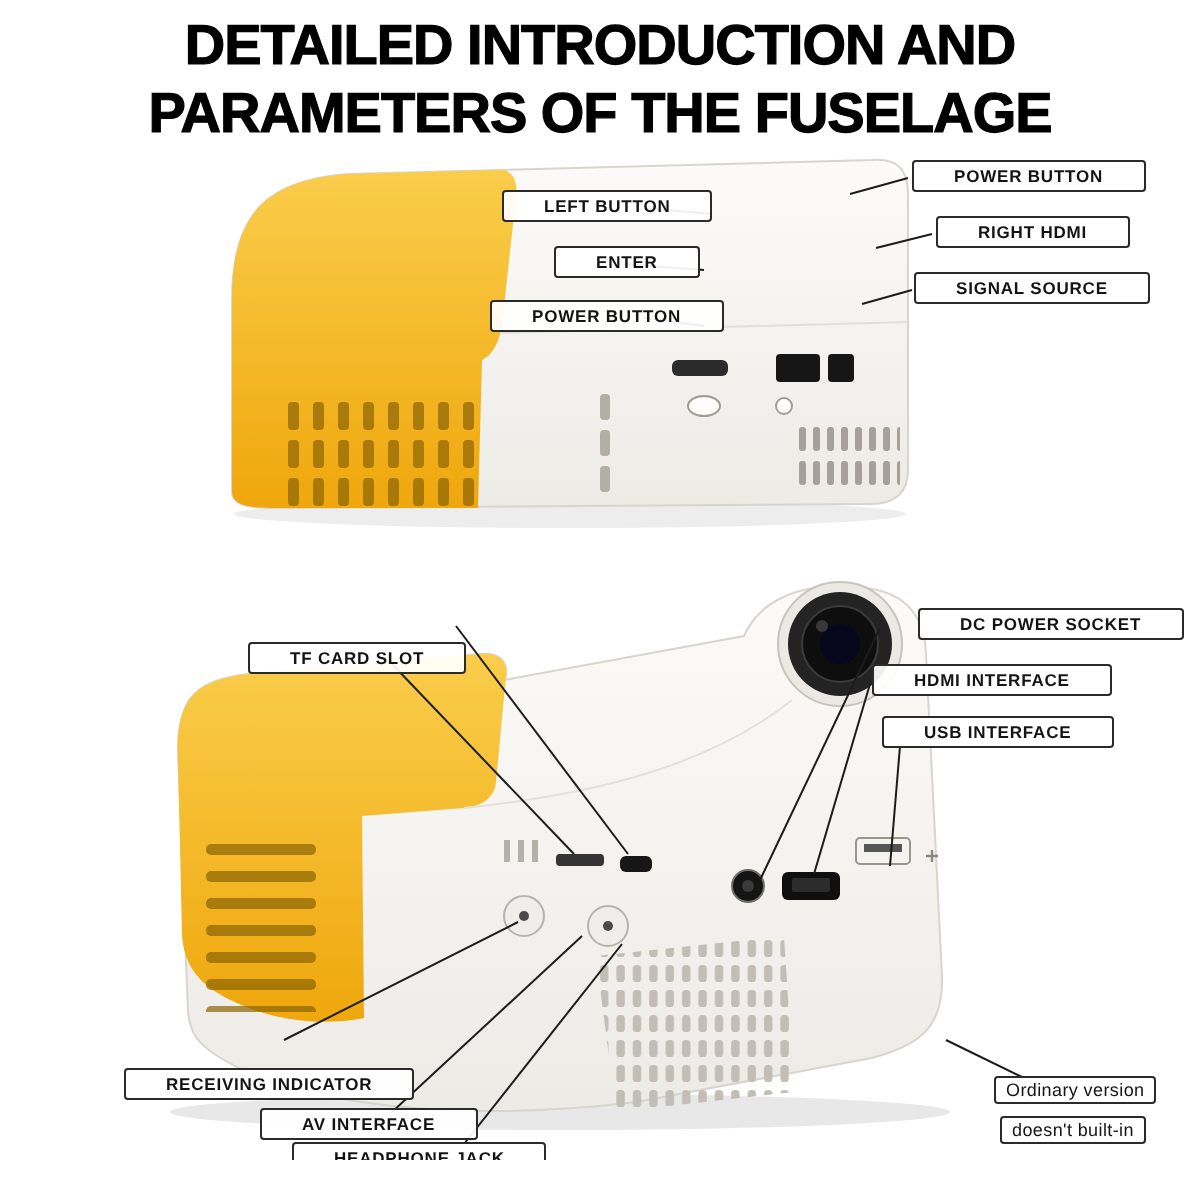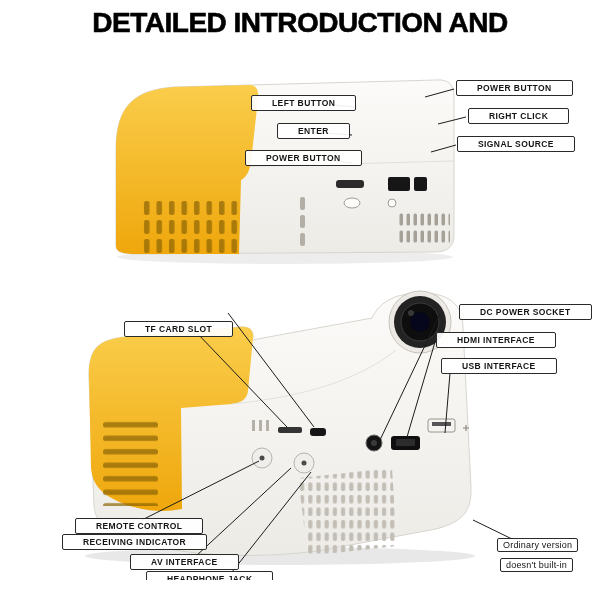--- a/index.html
+++ b/index.html
@@ -24,20 +24,21 @@
     padding:1px 5px;white-space:nowrap;border-radius:2px;z-index:5;
   }
 </style>
 </head>
 <body>
 
 <div class="stage">
 
   <div class="title">
     <div>DETAILED INTRODUCTION AND</div>
+    <div>PARAMETERS OF THE FUSELAGE</div>
   </div>
 
   <svg class="illus" width="600" height="600" viewBox="0 0 600 600">
     <defs>
       <linearGradient id="gBody" x1="0" y1="0" x2="0" y2="1">
         <stop offset="0" stop-color="#fcfbf9"></stop>
           <stop offset="1" stop-color="#edebe6"></stop>
       </linearGradient>
       <linearGradient id="gYellow" x1="0" y1="0" x2="0" y2="1">
         <stop offset="0" stop-color="#FACD4B"></stop>
@@ -127,28 +128,27 @@
       <line x1="196" y1="556" x2="291" y2="468"></line>
       <line x1="232" y1="572" x2="311" y2="472"></line>
       <line x1="512" y1="539" x2="473" y2="520"></line>
     </g>
   </svg>
 
   <div class="lbl" style="left:251px;top:95px">LEFT BUTTON</div>
   <div class="lbl" style="left:277px;top:123px">ENTER</div>
   <div class="lbl" style="left:245px;top:150px">POWER BUTTON</div>
   <div class="lbl" style="left:456px;top:80px">POWER BUTTON</div>
-  <div class="lbl" style="left:468px;top:108px">RIGHT CLICK</div>
+  <div class="lbl" style="left:468px;top:108px">RIGHT HDMI</div>
   <div class="lbl" style="left:457px;top:136px">SIGNAL SOURCE</div>
 
   <div class="lbl" style="left:124px;top:321px">TF CARD SLOT</div>
   <div class="lbl" style="left:459px;top:304px">DC POWER SOCKET</div>
   <div class="lbl" style="left:436px;top:332px">HDMI INTERFACE</div>
   <div class="lbl" style="left:441px;top:358px">USB INTERFACE</div>
-  <div class="lbl" style="left:75px;top:518px">REMOTE CONTROL</div>
   <div class="lbl" style="left:62px;top:534px">RECEIVING INDICATOR</div>
   <div class="lbl" style="left:130px;top:554px">AV INTERFACE</div>
   <div class="lbl" style="left:146px;top:571px">HEADPHONE JACK</div>
 
   <div class="note" style="left:497px;top:538px">Ordinary version</div>
   <div class="note" style="left:500px;top:558px">doesn't built-in</div>
 
 </div>
 
 </body></html>

